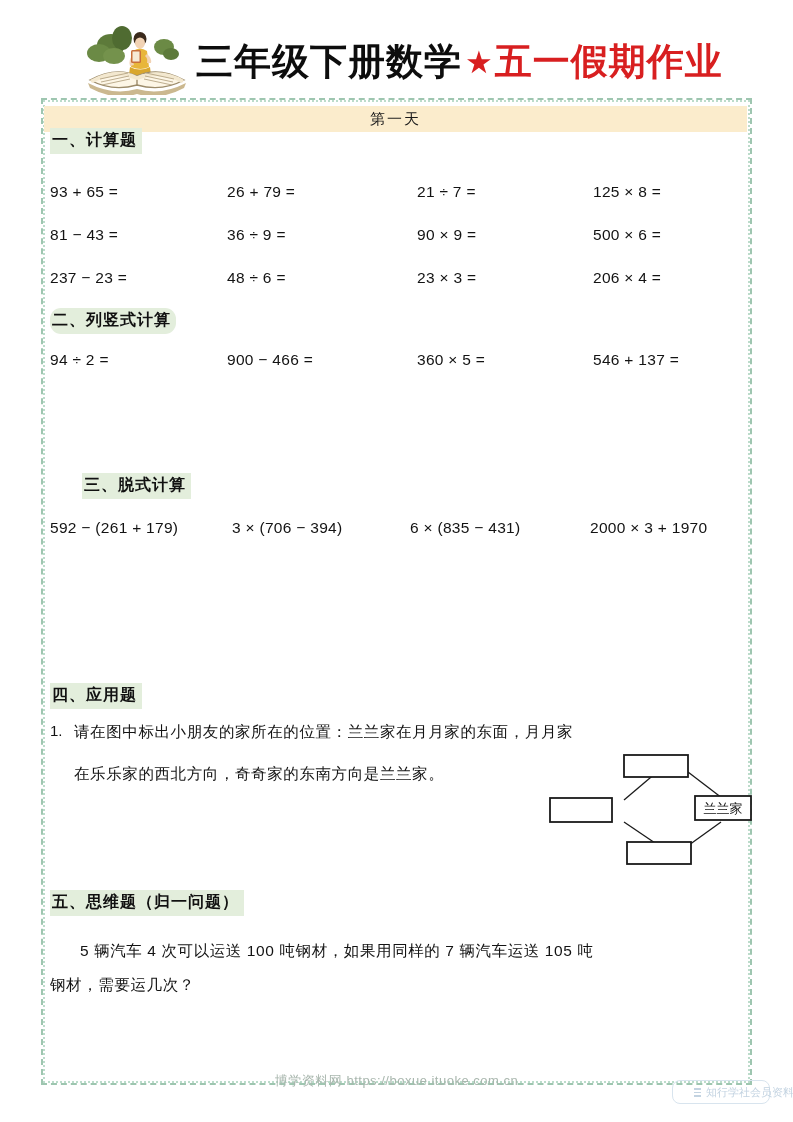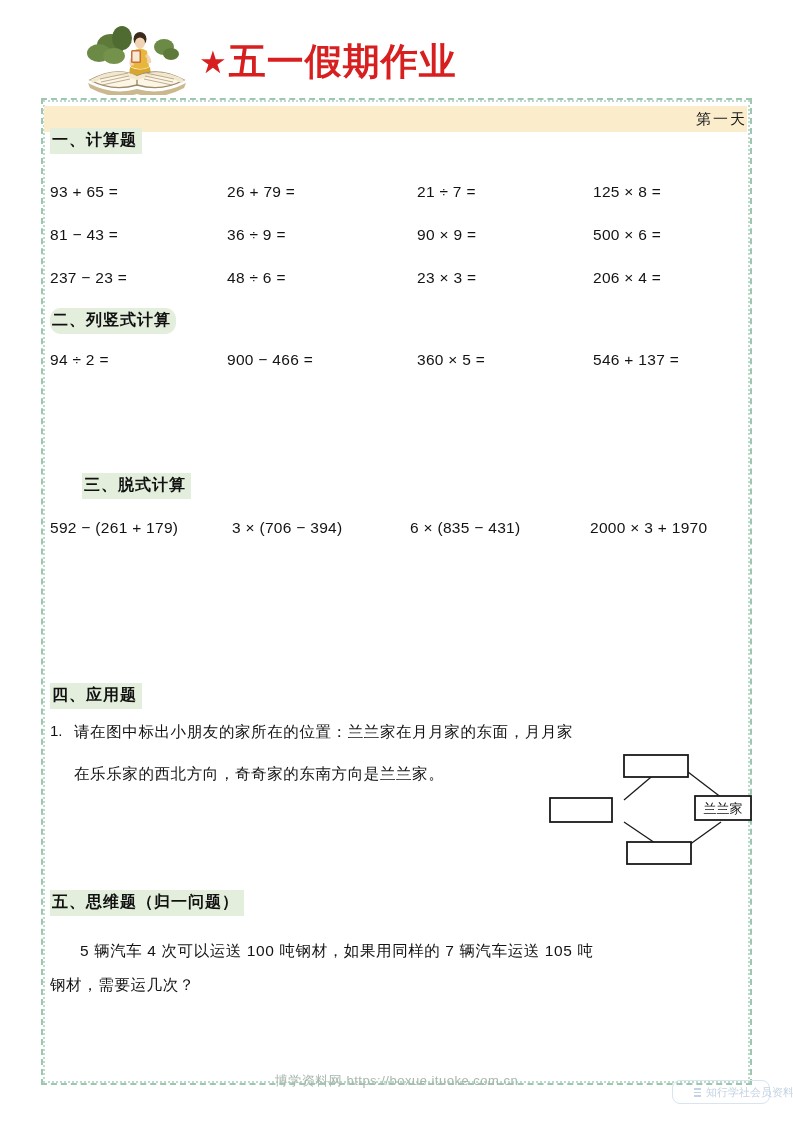--- a/index.html
+++ b/index.html
@@ -83,21 +83,21 @@
   
   .day-banner {
     position: absolute;
     left: 44px;
     top: 106px;
     width: 703px;
     height: 26px;
     background: #fbeccc;
     display: flex;
     align-items: center;
-    justify-content: flex-end;
+    justify-content: center;
   }
   .day-banner-text {
     font-size: 15px;
     color: #1a1a1a;
     font-family: "Liberation Serif", "DejaVu Serif", serif;
     letter-spacing: 2px;
   }
 
   
   .sec-head {
@@ -273,20 +273,21 @@
           <path d="M96 56 l-28 -6"></path>
             <path d="M95 59 l-28 -6"></path>
             <path d="M94 62 l-28 -6"></path>
         </g>
         <path d="M10 60 q25 13 49 6 q24 7 49 -6 l-2 5 q-24 13 -47 6 q-23 7 -47 -6 z" fill="#cbb88f"></path>
       </g>
     </svg>
   </div>
 
   <div class="header-title">
+    <span class="title-black">三年级下册数学</span>
     <span class="title-star">★</span>
     <span class="title-red">五一假期作业</span>
   </div>
 </div>
 
 <div class="frame">
   <div class="frame-inner-dot"></div>
 </div>
 
 <div class="day-banner">

